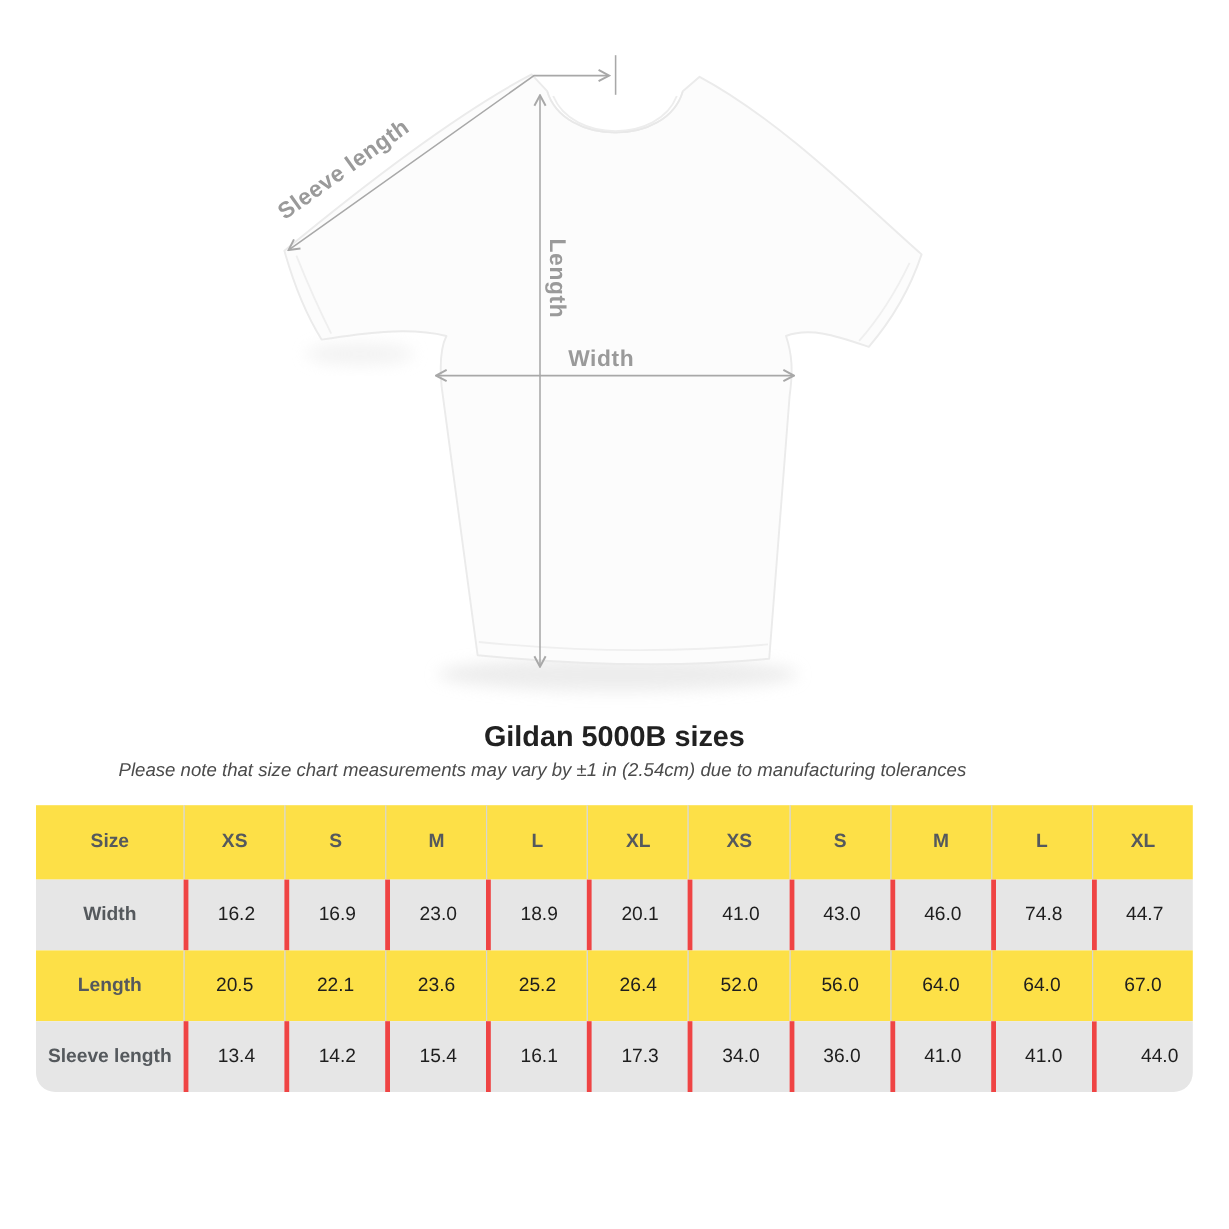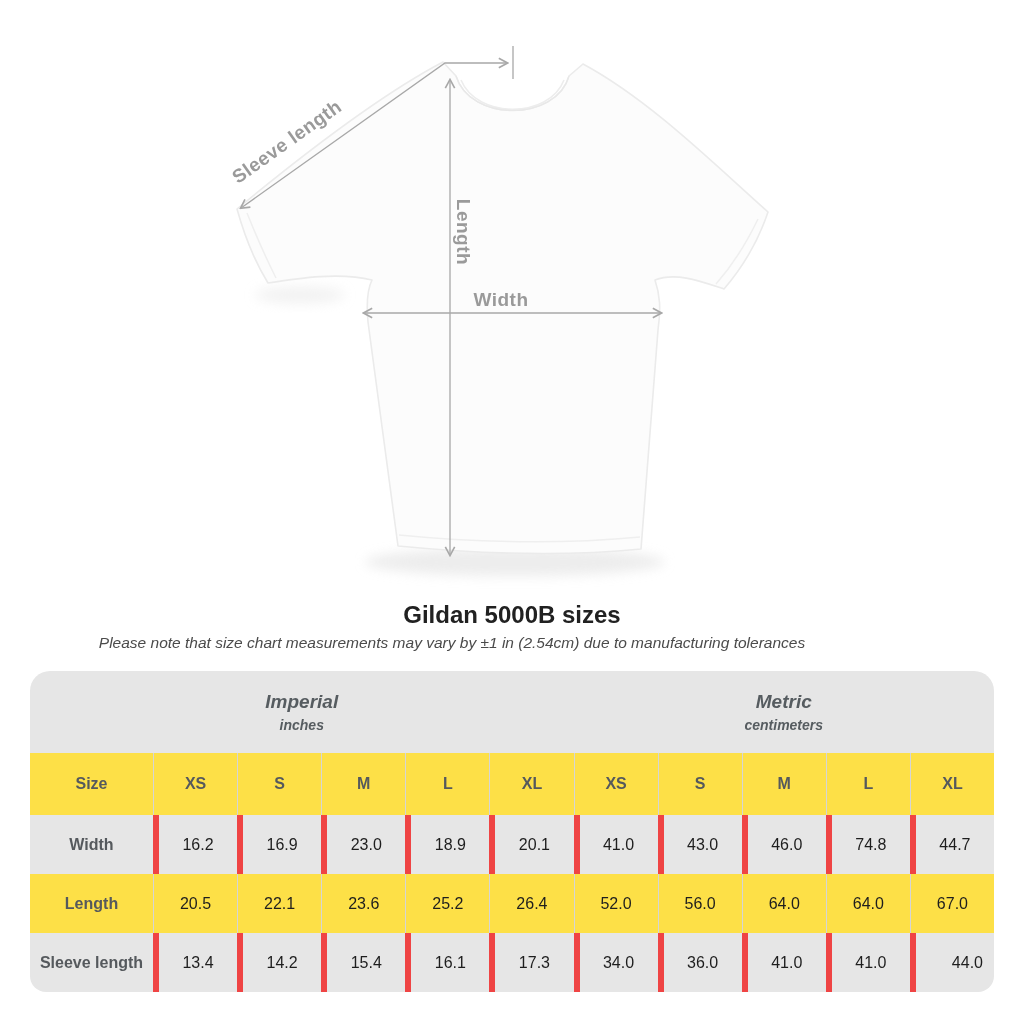--- a/index.html
+++ b/index.html
@@ -44,21 +44,21 @@
 
   tr.size-header-row th{height:62px;background:#ffffff;}
   th.hdr, th.lbl{font-weight:bold;color:#55595d;}
   td.val{color:#1e1e1e;}
 
   tr.data-row th, tr.data-row td{height:59px;}
   tr.row-gray th, tr.row-gray td{background:#e6e6e6;}
   tr.row-white th, tr.row-white td{background:#fde047;margin-top:40px;}
 
   tr.row-white th + th, tr.row-white th + td, tr.row-white td + td{border-left:1px solid #d5d5d5;}
-  tr.row-gray th + td, tr.row-gray td + td{border-left:6px solid #ef4444;}
+  tr.row-gray th + td, tr.row-gray td + td{border-left:4px solid #ef4444;}
 
   tr.last th:first-child{border-bottom-left-radius:16px;}
   tr.last td:last-child{border-bottom-right-radius:16px;padding-left:25px;}
 </style>
 </head>
 <body>
 
 <div class="diagram">
   <svg width="1024" height="610" viewBox="0 0 1024 610">
     <defs>
@@ -120,30 +120,20 @@
         <col class="c-size">
         <col class="c-size">
         <col class="c-size">
     <col class="c-size">
         <col class="c-size">
         <col class="c-size">
         <col class="c-size">
         <col class="c-size">
   </colgroup>
   <thead>
-    <tr class="group-row">
-      <th class="group g-left" colspan="6">
-        <div class="g-title">Imperial</div>
-        <div class="g-unit">inches</div>
-      </th>
-      <th class="group g-right" colspan="5">
-        <div class="g-title">Metric</div>
-        <div class="g-unit">centimeters</div>
-      </th>
-    </tr>
     <tr class="size-header-row row-white">
       <th class="lbl">Size</th>
       <th class="hdr">XS</th>
       <th class="hdr">S</th>
       <th class="hdr">M</th>
       <th class="hdr">L</th>
       <th class="hdr">XL</th>
       <th class="hdr">XS</th>
       <th class="hdr">S</th>
       <th class="hdr">M</th>

